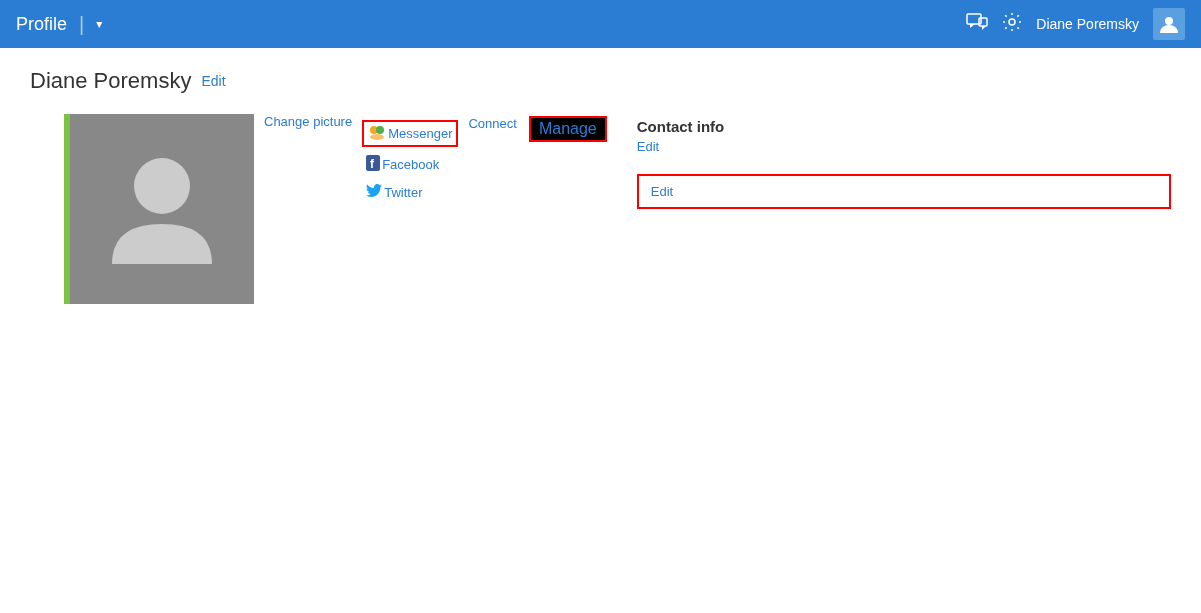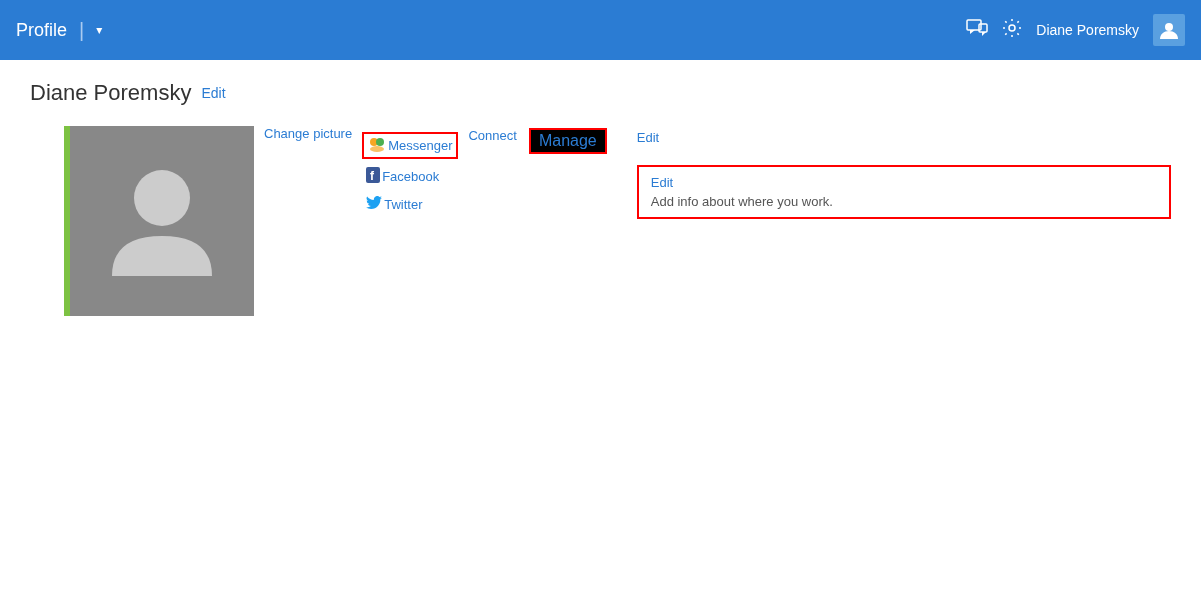--- a/index.html
+++ b/index.html
@@ -1,21 +1,21 @@
 <!DOCTYPE html>
 <html><head>
   <meta charset="utf-8">
   <style>
     * { margin: 0; padding: 0; box-sizing: border-box; }
     body { font-family: 'Segoe UI', Arial, sans-serif; background: #fff; width: 1201px; height: 613px; overflow: hidden; }
 
     
     .header {
       background: #2B7CD3;
-      height: 60px;
+      height: 48px;
       display: flex;
       align-items: center;
       padding: 0 16px;
       color: #fff;
     }
     .header-left {
       display: flex;
       align-items: center;
       gap: 6px;
       font-size: 18px;
@@ -290,26 +290,26 @@
       <div class="connect-row">
         <span class="connect-label">Connect</span>
         <button class="manage-btn">Manage</button>
       </div>
 
     </div>
 
     <div class="right-col">
 
       <div class="info-section">
+        <span class="info-section-title">Contact info</span>
         <a class="info-section-edit">Edit</a>
       </div>
 
       <div class="work-info-box">
         <div class="info-section">
           <a class="info-section-edit">Edit</a>
         </div>
-        <span class="info-section-desc" style="margin-top: 4px; display: block;">Add info about where you work.</span>
       </div>
 
     </div>
 
   </div>
 </div>
 
 </body></html>

